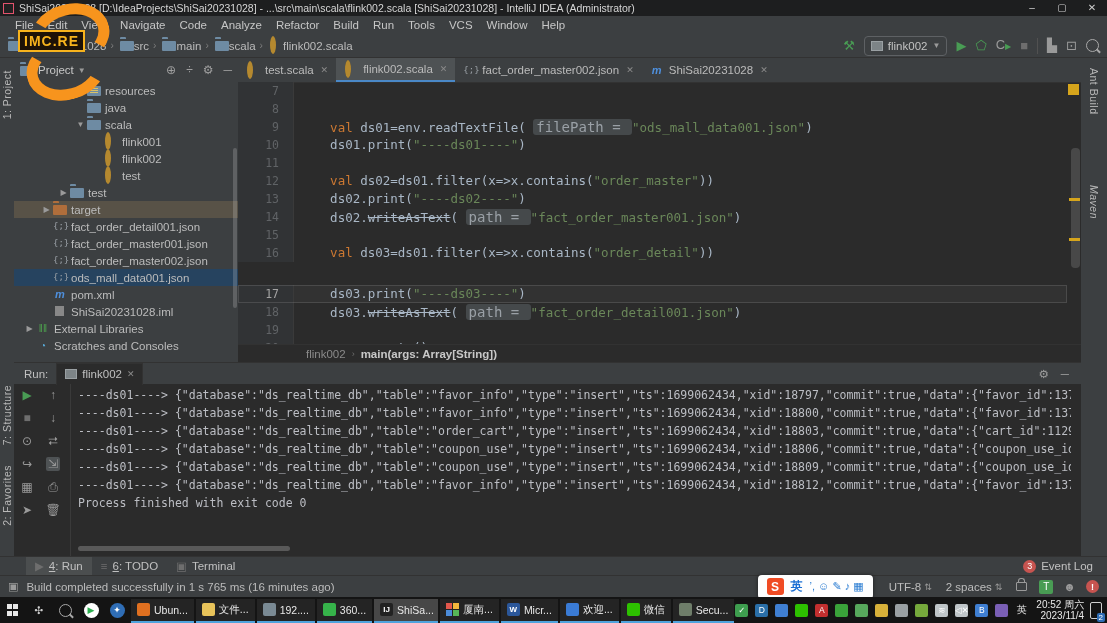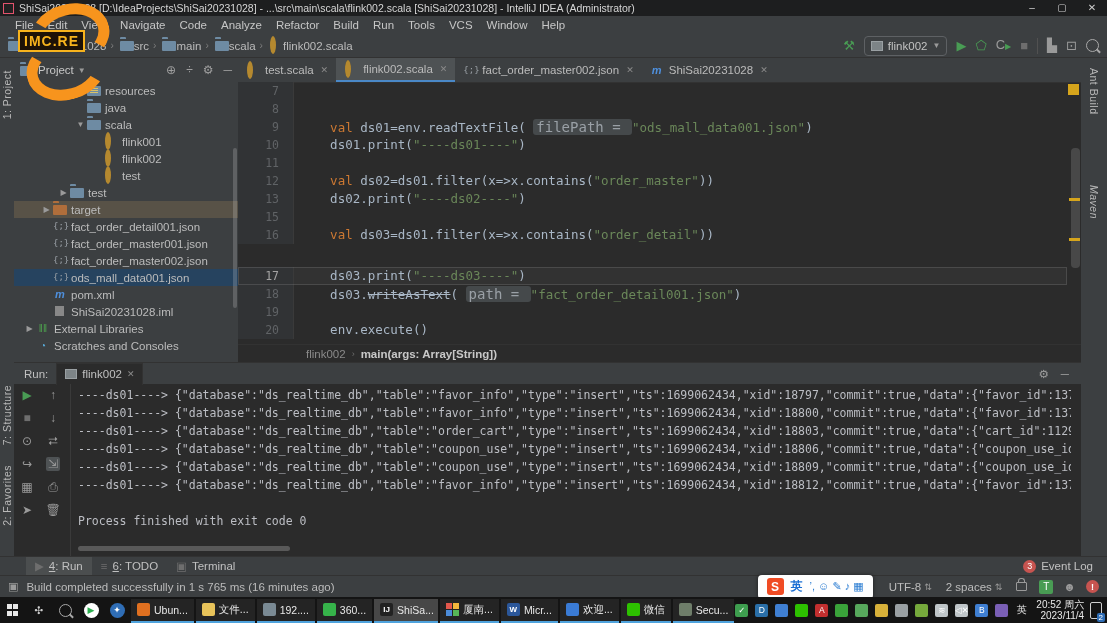--- a/index.html
+++ b/index.html
@@ -102,21 +102,21 @@
   .run-head .rlabel{margin:0 8px 0 10px;}
   .rtab{display:flex;align-items:center;gap:5px;background:#2b2b2b;height:21px;padding:0 8px;border:1px solid #323232;border-bottom:none;}
   .appico{width:12px;height:10px;background:#7d8487;border:1px solid #9aa0a3;box-sizing:border-box;}
   .run-head .sp{flex:1;}
   .run-head .hic{margin-right:12px;color:#9f9f9f;}
   .run-tools{position:absolute;left:0;top:21px;bottom:0;width:56px;border-right:1px solid #3a3a3a;display:flex;}
   .rtcol{width:26px;display:flex;flex-direction:column;align-items:center;padding-top:4px;gap:9px;font-size:12px;color:#9a9a9a;}
   .rtcol .on{background:#4e5254;border-radius:2px;padding:0 2px;}
   .console{position:absolute;left:64px;top:23px;right:10px;bottom:0;overflow:hidden;
     font-family:"DejaVu Sans Mono",monospace;font-size:11.5px;color:#bcbec4;line-height:18px;white-space:pre;}
-  .console .exit{margin-top:18px;}
+  .console .exit{}
   .hsb{position:absolute;left:64px;bottom:6px;width:212px;height:5px;background:rgba(255,255,255,.22);border-radius:3px;}
 
   
   .botbar{position:absolute;left:0;top:556px;width:1107px;height:19px;background:#3c3f41;
     border-top:1px solid #323232;display:flex;align-items:center;font-size:11.5px;color:#c0c0c0;box-sizing:border-box;}
   .btab{display:flex;align-items:center;gap:5px;padding:0 9px;height:19px;}
   .btab.on{background:rgba(255,255,255,.08);}
   .btab u{text-decoration:underline;}
   .botbar .sp{flex:1;}
   .badge{width:13px;height:13px;border-radius:50%;background:#c75450;color:#fff;font-size:9px;
@@ -423,20 +423,21 @@
         </span>
       </div>
     <div class="code">
         <div class="cline"><span class="gut">7</span></div>
         <div class="cline"><span class="gut">8</span><span class="ctext"></span></div>
         <div class="cline"><span class="gut">9</span><span class="ctext"><span class="k">    val </span><span class="p">ds01=env.readTextFile( </span><span class="h">filePath = </span><span class="s">"ods_mall_data001.json"</span><span class="p">)</span></span></div>
         <div class="cline"><span class="gut">10</span><span class="ctext"><span class="p">    ds01.print(</span><span class="s">"----ds01----"</span><span class="p">)</span></span></div>
         <div class="cline"><span class="gut">11</span><span class="ctext"></span></div>
         <div class="cline"><span class="gut">12</span><span class="ctext"><span class="k">    val </span><span class="p">ds02=ds01.filter(x=&gt;x.contains(</span><span class="s">"order_master"</span><span class="p">))</span></span></div>
         <div class="cline"><span class="gut">13</span><span class="ctext"><span class="p">    ds02.print(</span><span class="s">"----ds02----"</span><span class="p">)</span></span></div>
+        <div class="cline"><span class="gut">14</span><span class="ctext"><span class="p">    ds02.</span><span class="d">writeAsText</span><span class="p">( </span><span class="h">path = </span><span class="s">"fact_order_master001.json"</span><span class="p">)</span></span></div>
         <div class="cline"><span class="gut">15</span><span class="ctext"></span></div>
         <div class="cline"><span class="gut">16</span><span class="ctext"><span class="k">    val </span><span class="p">ds03=ds01.filter(x=&gt;x.contains(</span><span class="s">"order_detail"</span><span class="p">))</span></span></div>
         <div class="cline cur"><span class="gut">17</span><span class="ctext"><span class="p">    ds03.print(</span><span class="s">"----ds03----"</span><span class="p">)</span></span></div>
         <div class="cline"><span class="gut">18</span><span class="ctext"><span class="p">    ds03.</span><span class="d">writeAsText</span><span class="p">( </span><span class="h">path = </span><span class="s">"fact_order_detail001.json"</span><span class="p">)</span></span></div>
         <div class="cline"><span class="gut">19</span><span class="ctext"></span></div>
         <div class="cline"><span class="gut">20</span><span class="ctext"><span class="p">    env.execute()</span></span></div>
       </div>
     <div class="ebread">
       <span>flink002</span>
       <span style="font-size:9px;color:#6e6e6e">›</span>

